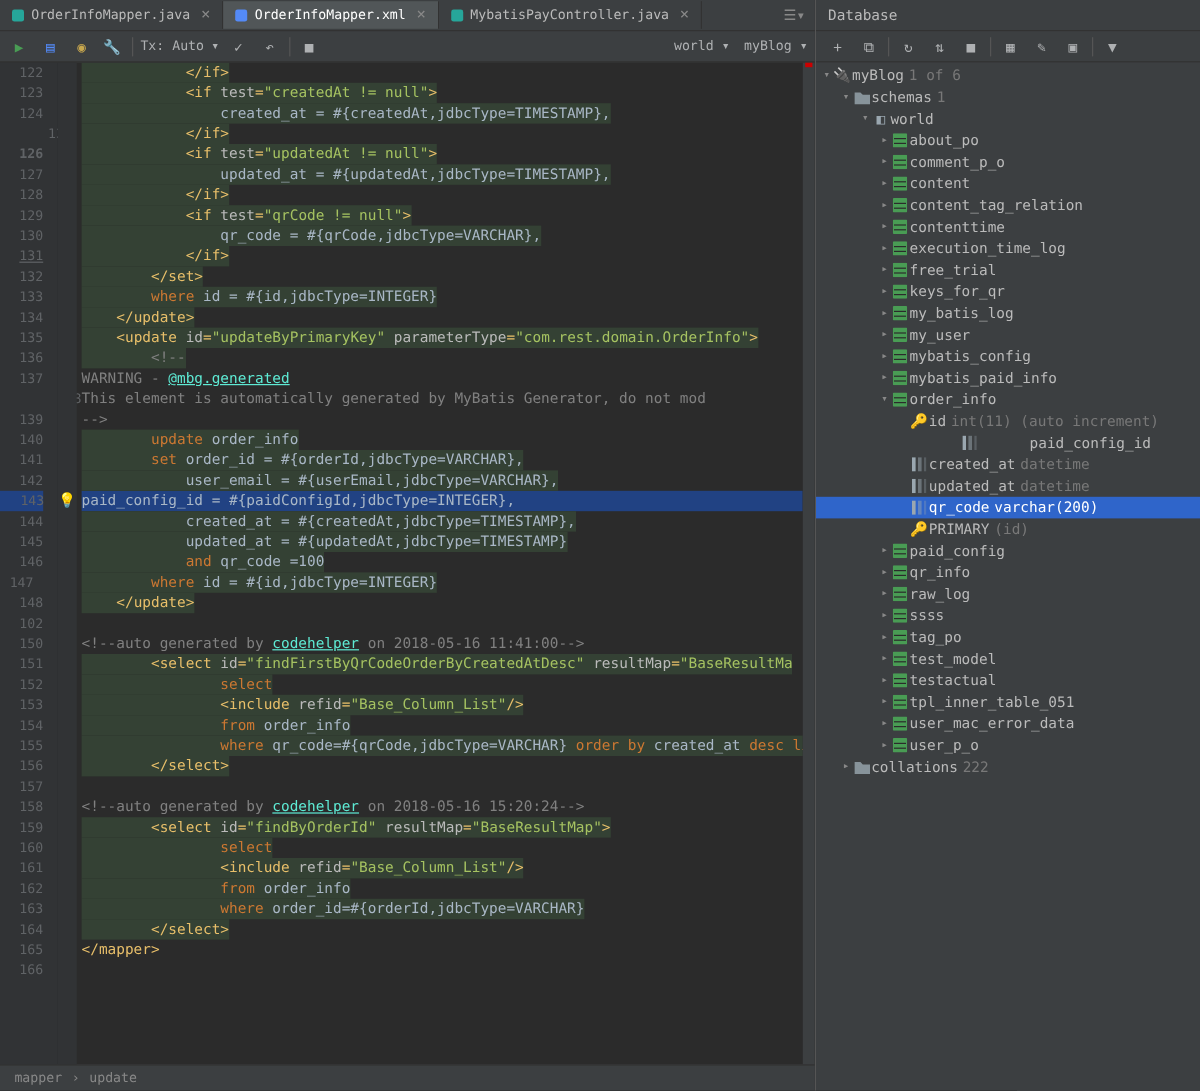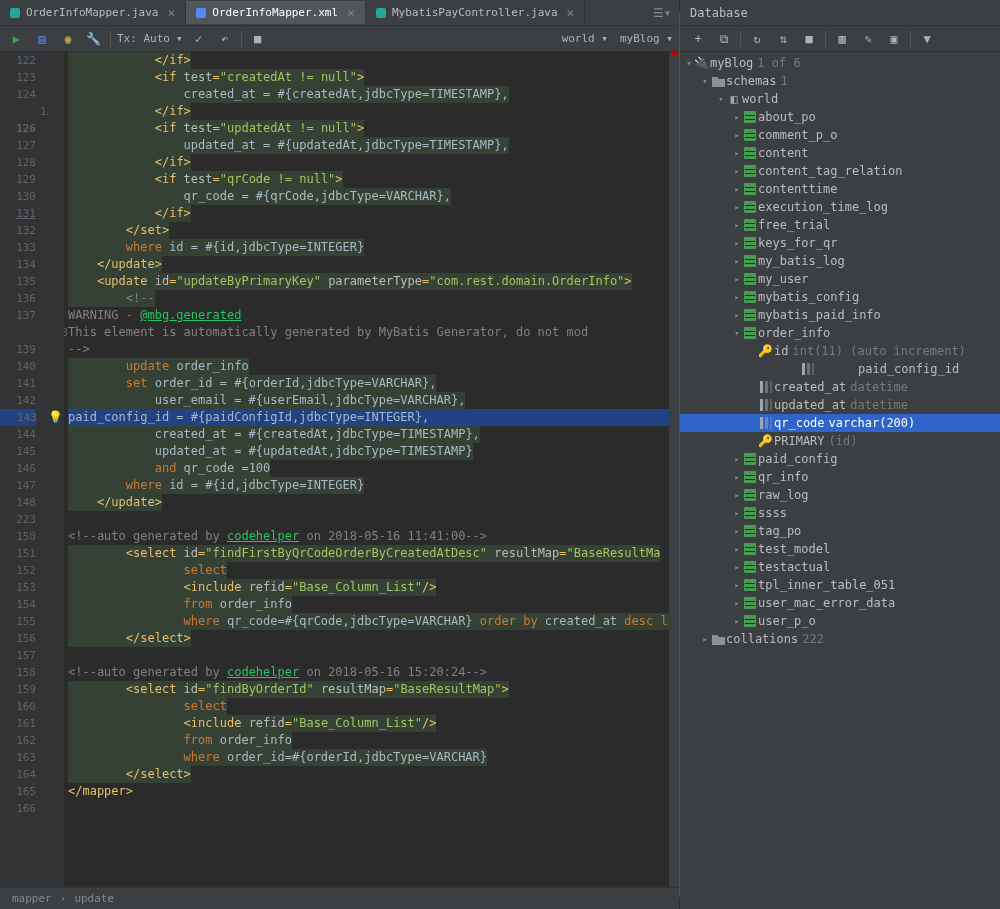--- a/index.html
+++ b/index.html
@@ -8,21 +8,21 @@
   font-size: 12px;
   background: #2b2b2b;
   color: #a9b7c6;
   width: 1000px;
   height: 909px;
   overflow: hidden;
   display: flex;
   flex-direction: column;
 }
 .main-container { display: flex; height: 100%; }
-.editor-panel { width: 680px; display: flex; flex-direction: column; background: #2b2b2b; border-right: 1px solid #555; border-radius: 16px; }
+.editor-panel { width: 680px; display: flex; flex-direction: column; background: #2b2b2b; border-right: 1px solid #555; }
 .db-panel { flex: 1; background: #3c3f41; display: flex; flex-direction: column; }
 
 
 .tab-bar { display: flex; background: #3c3f41; height: 26px; border-bottom: 1px solid #323232; align-items: center; }
 .tab { padding: 4px 10px; display: flex; align-items: center; gap: 6px; color: #bbb; font-size: 11px; border-right: 1px solid #323232; cursor: pointer; }
 .tab.active { background: #515658; color: #fff; }
 .tab-icon { width: 13px; height: 13px; display: inline-flex; }
 .tab-close { color: #888; font-size: 13px; margin-left: 3px; }
 .tab-gear { margin-left: auto; margin-right: 8px; color: #888; }
 
@@ -42,21 +42,21 @@
 .code-line.hl { background: #214283; }
 .code-line .bg-green { background: #344134; display: inline-block; }
 
 
 .tag { color: #e8bf6a; }
 .attr { color: #bababa; }
 .str { color: #a5c261; }
 .kw { color: #cc7832; }
 .txt { color: #a9b7c6; }
 .cmt { color: #808080; }
-.link { color: #22c55e; text-decoration: underline; }
+.link { color: #5eead4; text-decoration: underline; }
 
 
 .error-stripe { width: 10px; background: #3c3f41; position: relative; height: 100%; }
 .err-mark { position: absolute; right: 2px; width: 6px; height: 4px; }
 
 
 .breadcrumb { height: 22px; background: #3c3f41; display: flex; align-items: center; padding: 0 12px; font-size: 11px; color: #888; gap: 8px; border-top: 1px solid #323232; }
 
 
 .db-header { display: flex; align-items: center; height: 26px; padding: 0 10px; font-size: 12px; color: #bbb; border-bottom: 1px solid #323232; }
@@ -145,23 +145,23 @@
           <div style="height: 17px;">137</div>
           <div style="height: 17px; margin-left: 48px;">138</div>
           <div style="height: 17px;">139</div>
           <div style="height: 17px;">140</div>
           <div style="height: 17px;">141</div>
           <div style="height: 17px;">142</div>
           <div style="height: 17px; background: rgb(33, 66, 131); padding-left: 17px;">143</div>
           <div style="height: 17px;">144</div>
           <div style="height: 17px;">145</div>
           <div style="height: 17px;">146</div>
-          <div style="height: 17px;">147</div>
+          <div style="height: 17px; text-align: center;">147</div>
           <div style="height: 17px;">148</div>
-          <div style="height: 17px;">223</div>
+          <div style="height: 17px;">102</div>
           <div style="height: 17px;">150</div>
           <div style="height: 17px;">151</div>
           <div style="height: 17px;">152</div>
           <div style="height: 17px;">153</div>
           <div style="height: 17px;">154</div>
           <div style="height: 17px;">155</div>
           <div style="height: 17px;">156</div>
           <div style="height: 17px;">157</div>
           <div style="height: 17px;">158</div>
           <div style="height: 17px;">159</div>

